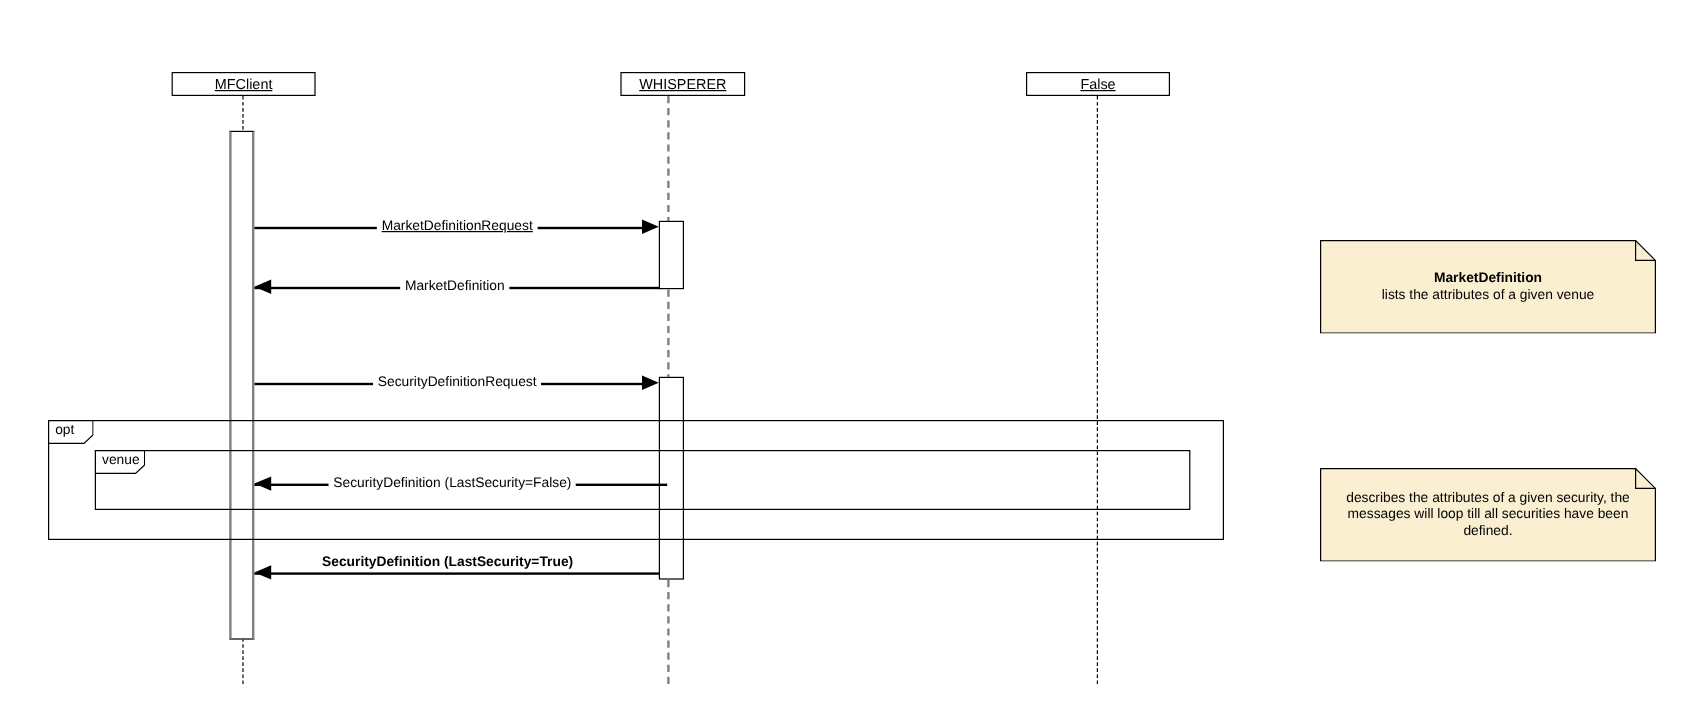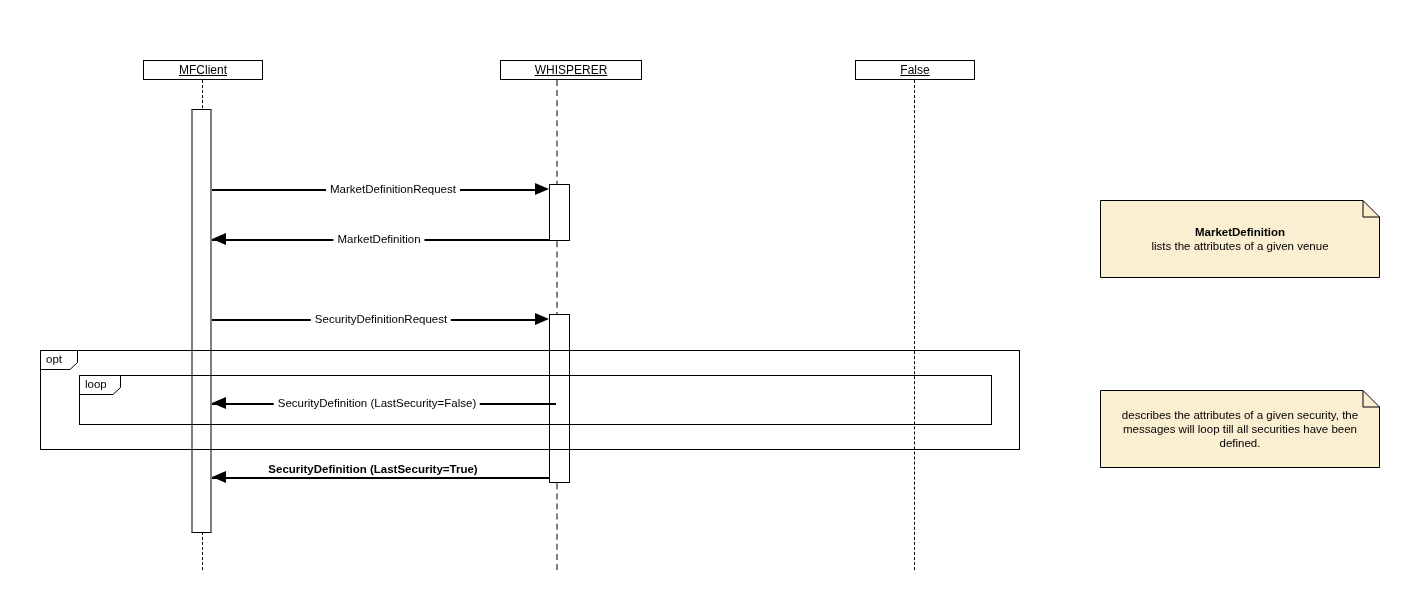--- a/index.html
+++ b/index.html
@@ -145,21 +145,21 @@
 <div id="diagram">
 
   <div class="lifeline-spine" style="left:202px; top:80px; height:490px;"></div>
   <div class="lifeline-spine gray" style="left:556px; top:80px; height:490px;"></div>
   <div class="lifeline-spine" style="left:914px; top:80px; height:490px;"></div>
 
   <div class="lifeline-head" style="left:143px; top:60px; width:120px;">
     <span>MFClient</span>
   </div>
 
-  <div class="lifeline-head" style="left:500px; top:60px; width:142px;">
+  <div class="lifeline-head" style="left:517px; top:60px; width:104px;">
     <span>WHISPERER</span>
   </div>
 
   <div class="lifeline-head" style="left:855px; top:60px; width:120px;">
     <span>False</span>
   </div>
 
   <div class="activation client" style="left:191px; top:109px; width:21px; height:424px;"></div>
 
   <div class="activation" style="left:549px; top:184px; width:21px; height:57px;"></div>
@@ -172,26 +172,26 @@
       <path d="M0.5,0.5 H37.5 V12.5 L30,19.5 H0.5 Z" fill="#ffffff" stroke="#000000" stroke-width="1"></path>
     </svg>
     <span class="tab-text">opt</span>
   </div>
 
   <div class="fragment" style="left:79px; top:375px; width:913px; height:50px;"></div>
   <div class="tab-wrap" style="left:79px; top:375px; width:42px; height:20px;">
     <svg class="tab-shape" width="42" height="20" viewBox="0 0 42 20">
       <path d="M0.5,0.5 H41.5 V12.5 L34,19.5 H0.5 Z" fill="#ffffff" stroke="#000000" stroke-width="1"></path>
     </svg>
-    <span class="tab-text">loop</span>
+    <span class="tab-text">venue</span>
   </div>
 
   <div class="msg-line" style="left:212px; top:189px; width:324px;"></div>
   <div class="arrow-head right" style="left:535px; top:183px;"></div>
-  <div class="msg-label" style="left:393px; top:189px;">MarketDefinitionRequest</div>
+  <div class="msg-label" style="left:381px; top:189px;text-decoration:underline;">MarketDefinitionRequest</div>
 
   <div class="msg-line" style="left:212px; top:239px; width:338px;"></div>
   <div class="arrow-head left" style="left:212px; top:233px;"></div>
   <div class="msg-label" style="left:379px; top:239px;">MarketDefinition</div>
 
   <div class="msg-line" style="left:212px; top:319px; width:324px;"></div>
   <div class="arrow-head right" style="left:535px; top:313px;"></div>
   <div class="msg-label" style="left:381px; top:319px;">SecurityDefinitionRequest</div>
 
   <div class="msg-line" style="left:212px; top:403px; width:344px;"></div>

